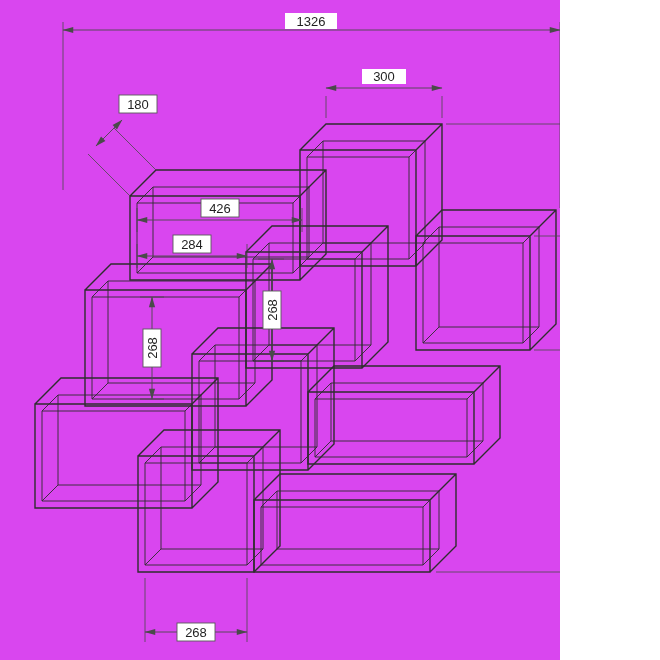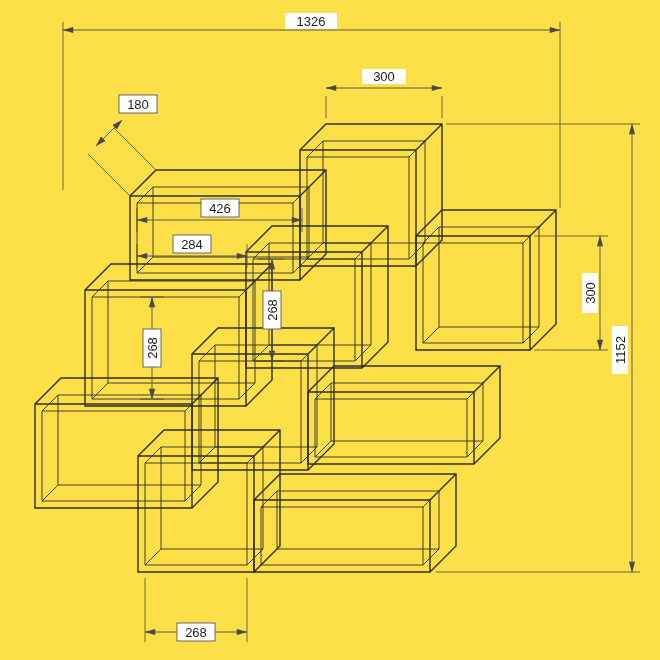--- a/index.html
+++ b/index.html
@@ -1,16 +1,16 @@
 <!DOCTYPE html>
 <html><head>
 <meta charset="utf-8">
 <style>
   html,body { margin:0; padding:0; background:#ffffff; }
-  .stage { width:660px; height:660px; position:relative; background:#fde047; overflow:hidden; }
+  .stage { width:560px; height:660px; position:relative; background:#d946ef; overflow:hidden; }
   svg text { font-family:"Liberation Sans", sans-serif; font-size:13px; fill:#1f1f1f; text-anchor:middle; }
   .s   { fill:none; stroke:#2e2e2e; stroke-width:1.4; stroke-linejoin:miter; }
   .i   { fill:none; stroke:#2e2e2e; stroke-width:0.9; }
   .ext { fill:none; stroke:#4a4a4a; stroke-width:0.8; }
   .dim { fill:none; stroke:#4a4a4a; stroke-width:0.9; }
   .lblbox { fill:#ffffff; stroke:#5a5a5a; stroke-width:0.9; }
   .lblbg  { fill:#ffffff; }
 </style>
 </head>
 <body>

